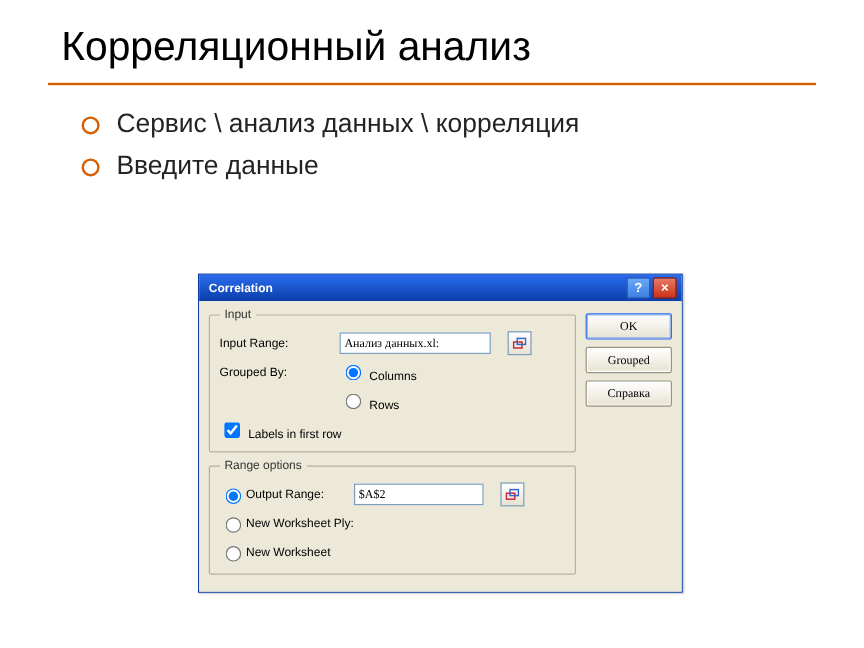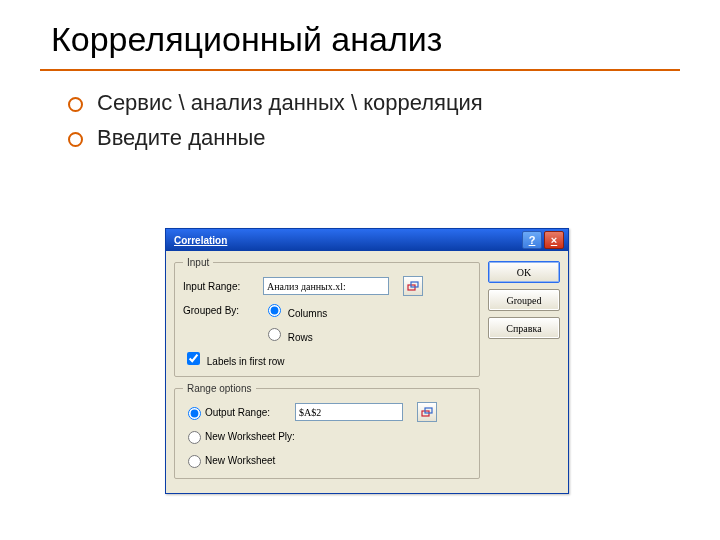--- a/index.html
+++ b/index.html
@@ -49,21 +49,20 @@
     box-shadow: 1px 1px 2px rgba(0,0,0,.25);
     border: 1px solid #0a3da8;
   }
   .titlebar {
     height: 22px;
     background: linear-gradient(#2a6def, #0a3da8);
     color: #fff;
     display: flex;
     align-items: center;
     padding: 0 4px;
-    text-decoration: underline;
   }
   .titlebar .txt { font-weight: bold; padding-left: 4px; }
   .titlebar .spacer { flex: 1; }
   .tbtn {
     width: 18px;
     height: 16px;
     margin-left: 2px;
     display: inline-flex;
     align-items: center;
     justify-content: center;
@@ -93,21 +92,21 @@
   legend {
     padding: 0 4px;
     color: #333;
   }
   .row {
     display: flex;
     align-items: center;
     min-height: 20px;
     margin-top: 4px;
   }
-  .lbl { width: 80px; }
+  .lbl { width: 100px; }
   .lbl2 { margin-left: 20px; }
   .field {
     flex: 1;
     display: flex;
     align-items: center;
     gap: 14px;
   }
   input[type="text"].tb {
     height: 16px;
     font-size: 10px;

